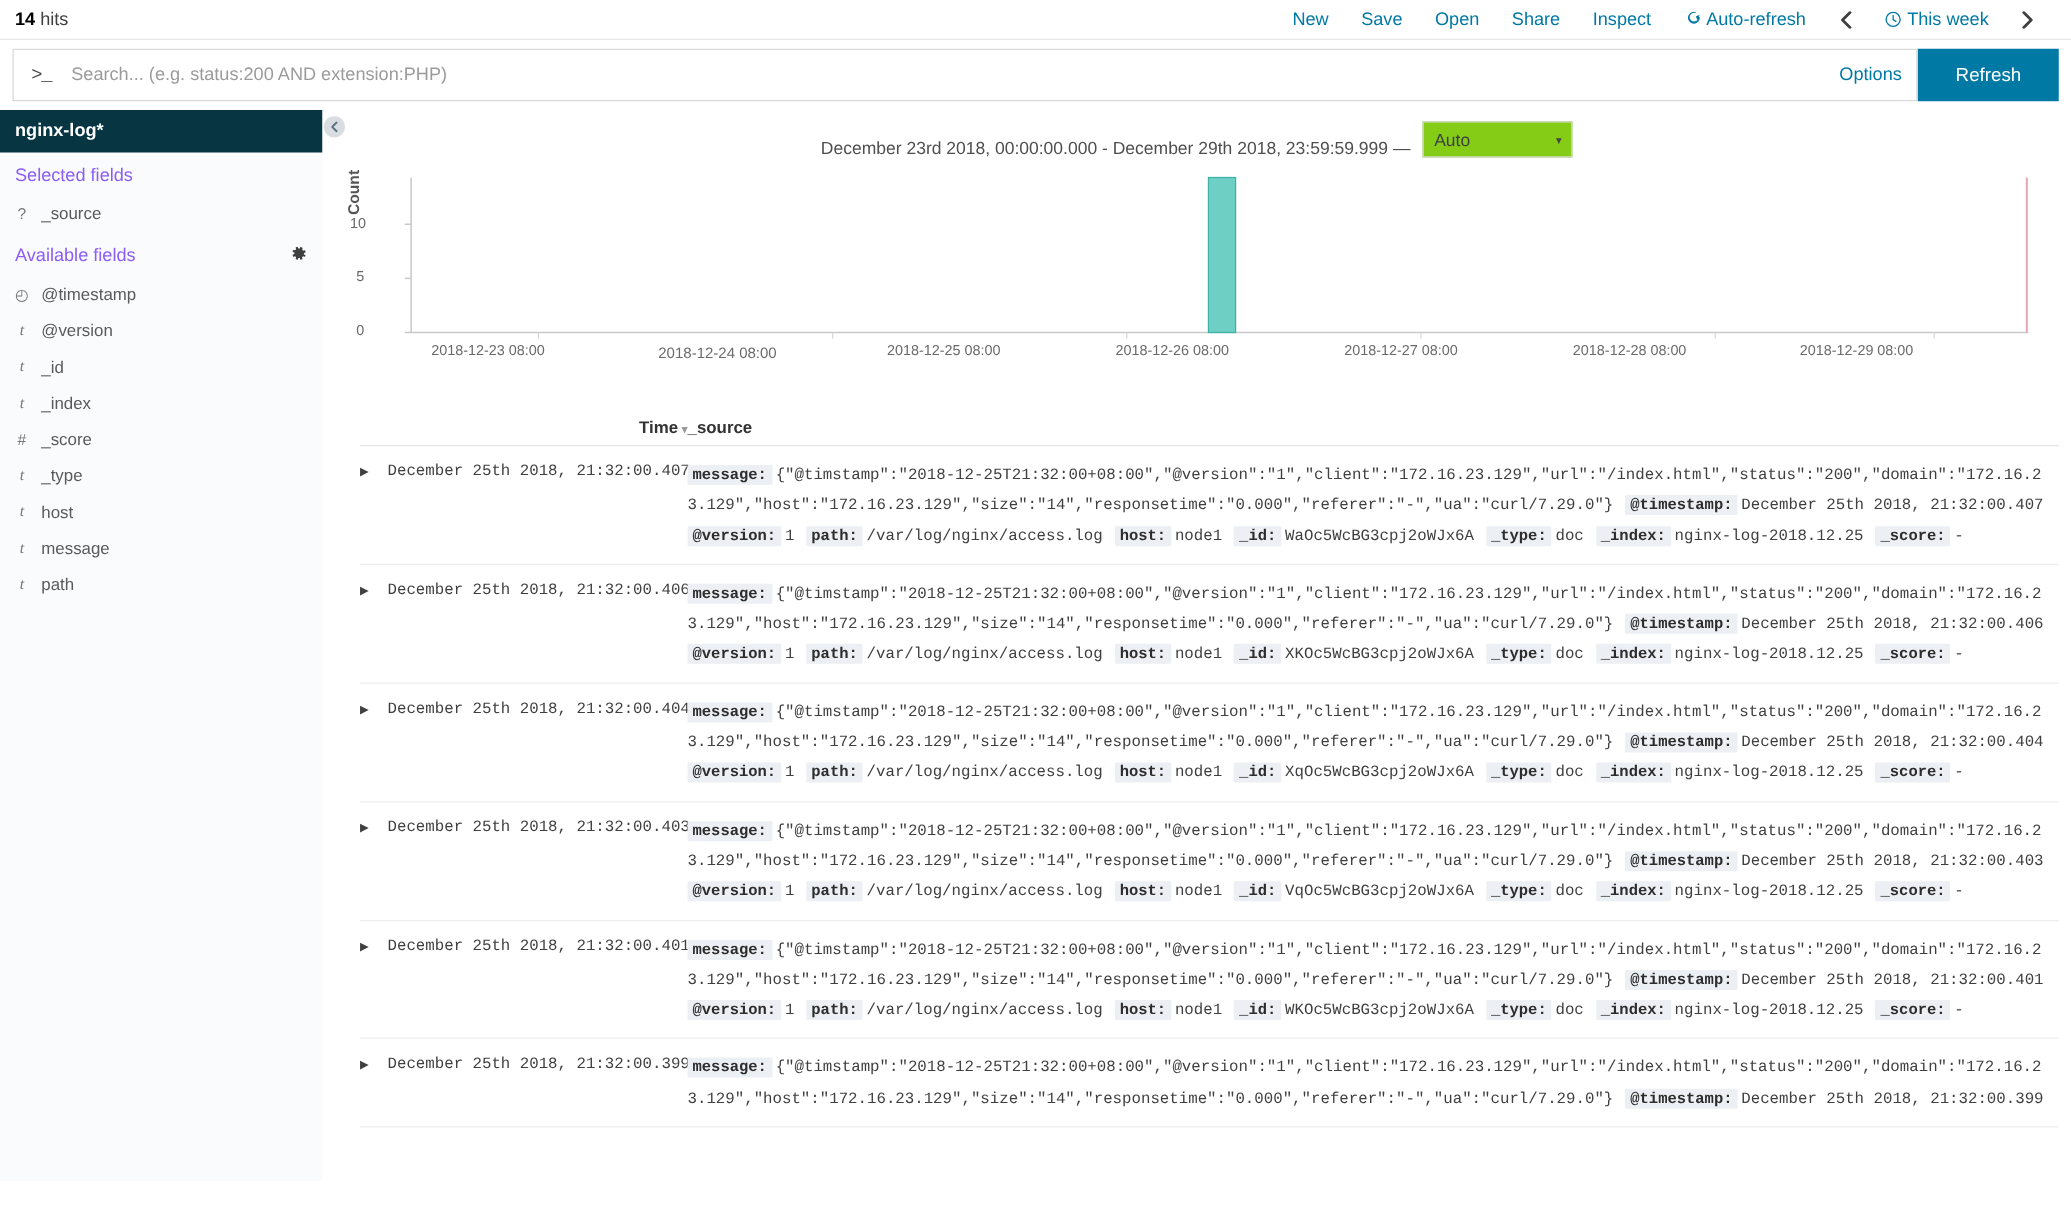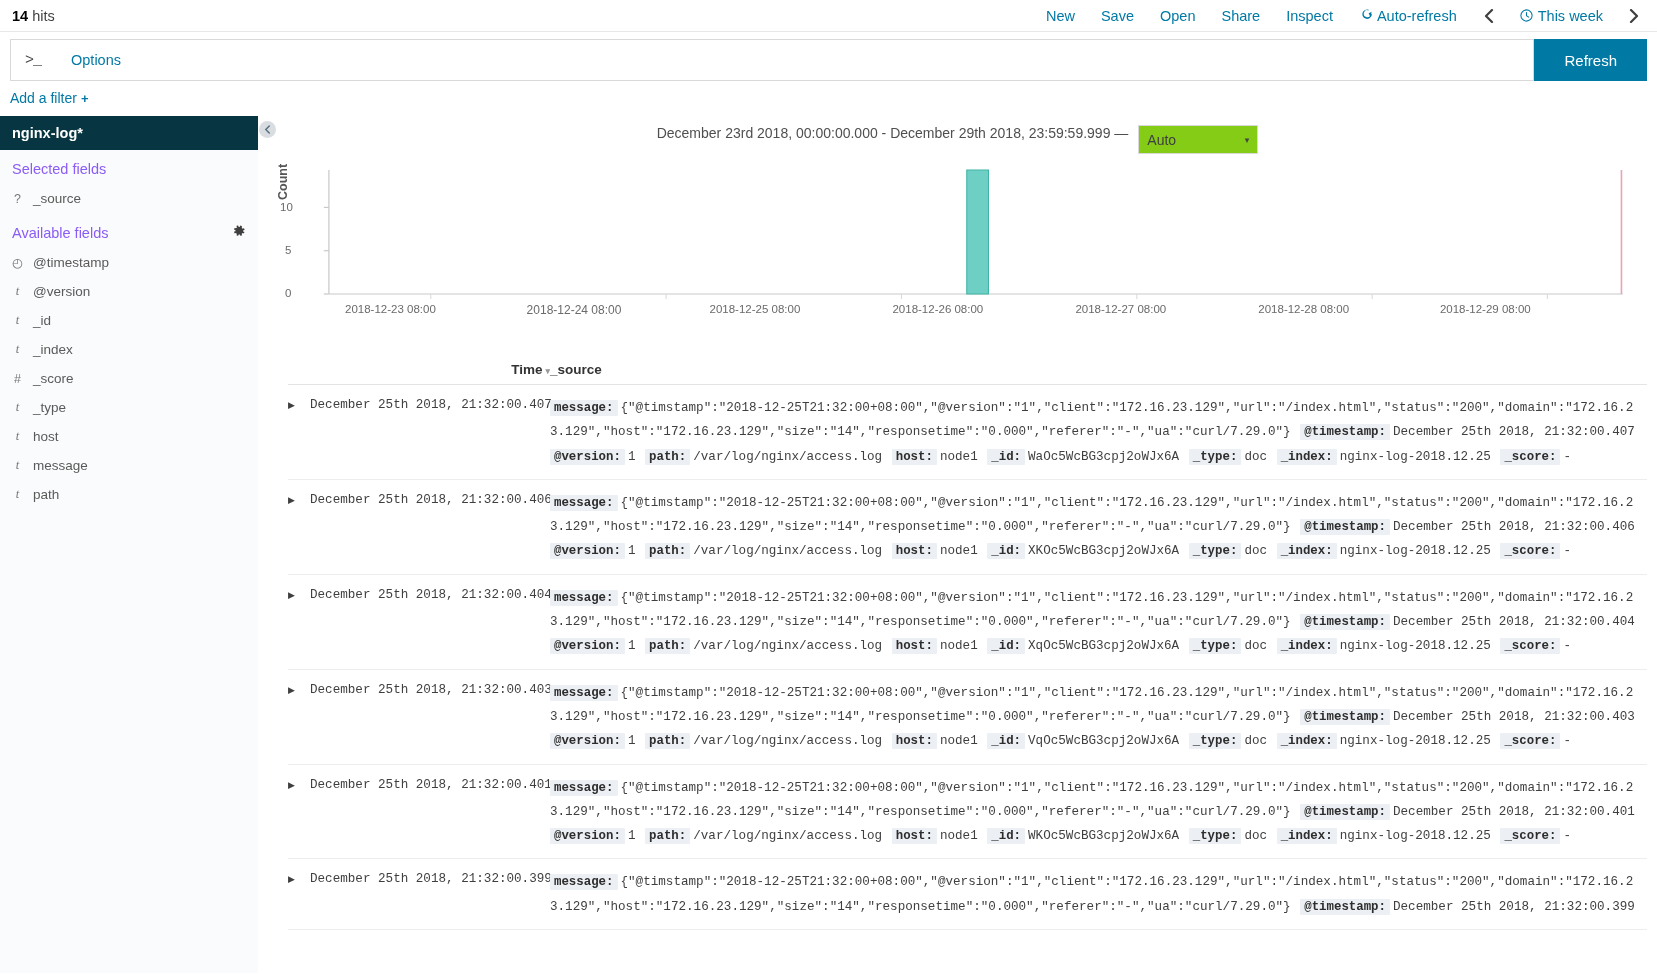--- a/index.html
+++ b/index.html
@@ -13,21 +13,21 @@
     color: #3f3f3f;
     overflow: hidden;
   }
   .app { width: 1657px; height: 976px; position: relative; }
 
   
   .topbar {
     height: 32px;
     display: flex;
     align-items: center;
-    padding: 0 4px 0 12px;
+    padding: 0 16px 0 12px;
     background: #fff;
     border-bottom: 1px solid #e8e8e8;
   }
   .hits { font-size: 14.5px; color: #3f3f3f; }
   .hits b { font-weight: bold; color: #000; }
   .topbar-spacer { flex: 1; }
   .topnav { display: flex; align-items: center; gap: 0px; }
   .topnav-item {
     font-size: 14.5px;
     color: #0079a5;
@@ -182,21 +182,21 @@
 
   
   .main {
     flex: 1;
     position: relative;
     overflow: hidden;
     background: #fff;
   }
   .chart-head {
     display: flex;
-    align-items: flex-start;
+    align-items: flex-end;
     justify-content: center;
     padding: 9px 0 6px 0;
     gap: 10px;
   }
   .chart-range {
     font-size: 14px;
     color: #4f4f4f;
   }
   .interval-select {
     border: 1px solid #d9d9d9;
@@ -338,31 +338,26 @@
               <path d="M1.5 1l6 6-6 6" stroke="#3f3f3f" stroke-width="2.2" fill="none" stroke-linecap="round" stroke-linejoin="round"></path>
             </svg>
         </span>
       </div>
     </div>
   </div>
 
   <div class="querybar">
     <div class="query-input-wrap">
       <span class="prompt-glyph">&gt;_</span>
+      <input class="query-input" type="text" placeholder="Search... (e.g. status:200 AND extension:PHP)" style="">
       <span class="options-link">Options</span>
     </div>
     <button class="refresh-btn">Refresh</button>
   </div>
 
-  <div class="filterbar">
-    <span class="add-filter">
-      <span>Add a filter</span>
-      <span class="plus">+</span>
-    </span>
-  </div>
 
   <div class="body">
 
     <div class="sidebar">
       <div class="index-pattern">
         <span>nginx-log*</span>
       </div>
 
       <div class="sb-section-title">
         <span>Selected fields</span>

